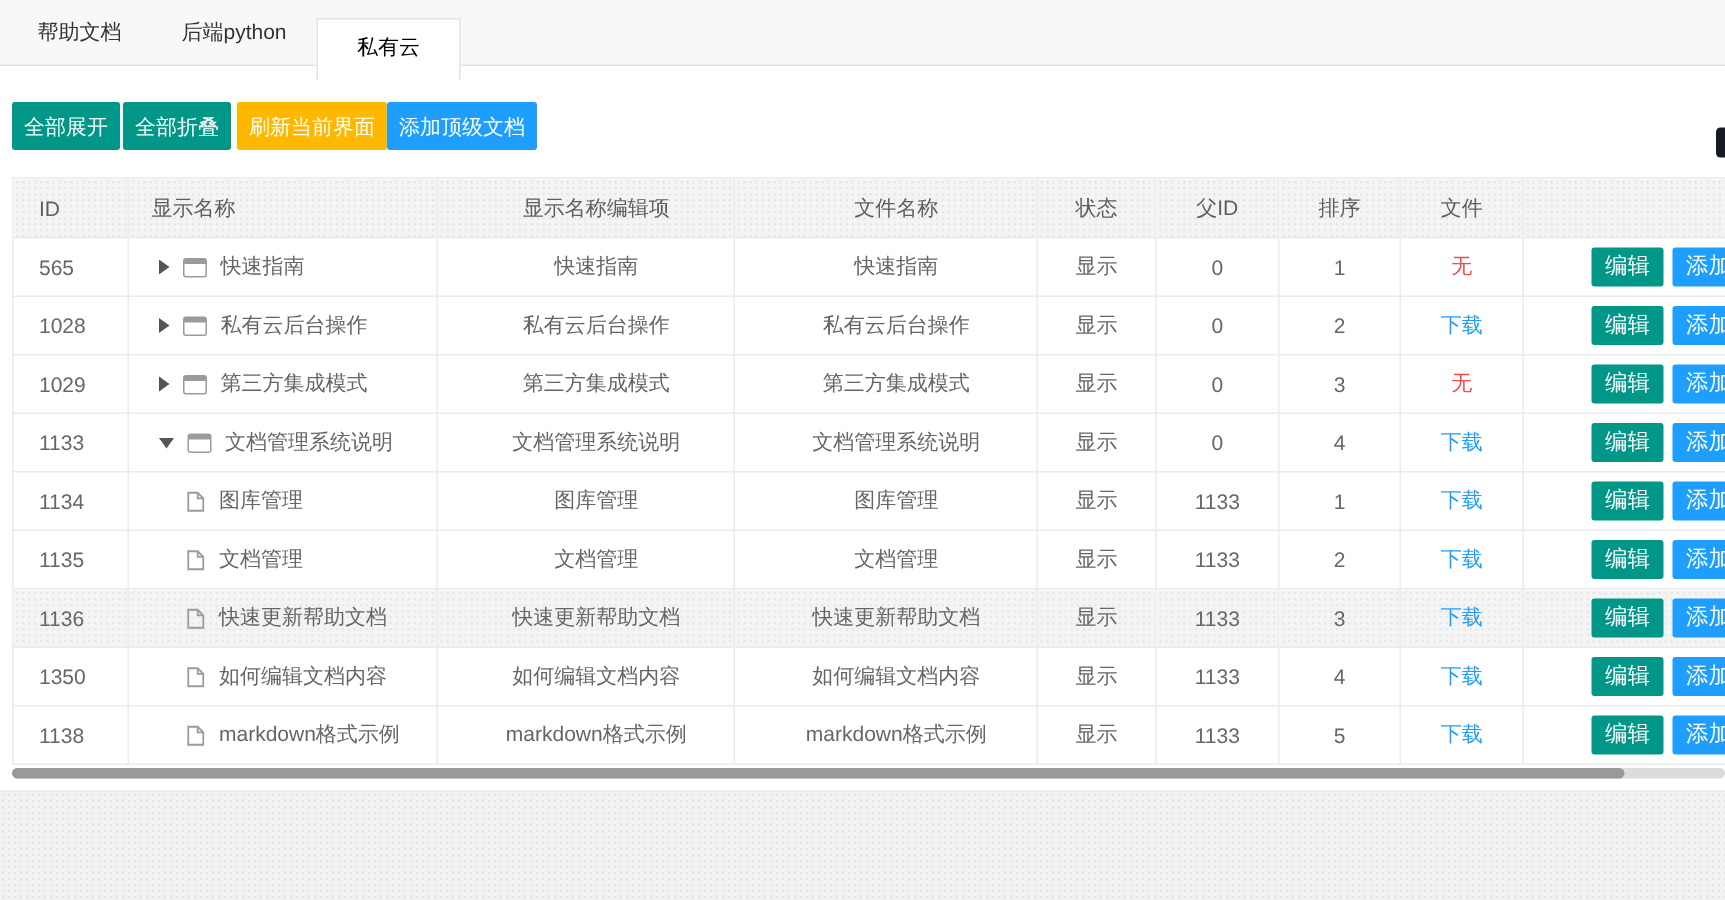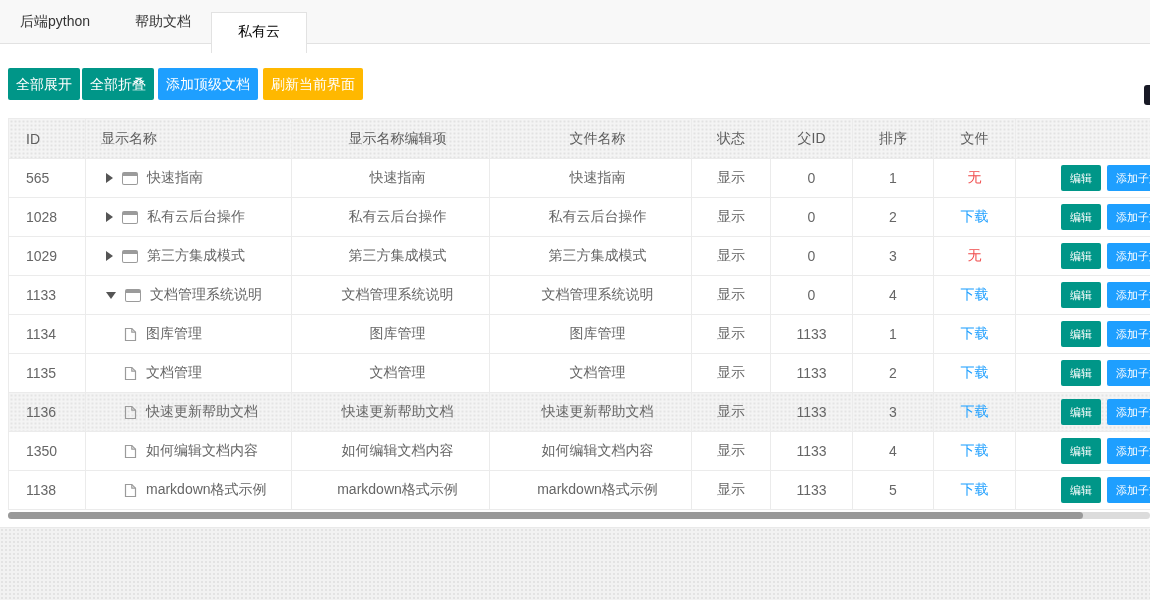--- a/index.html
+++ b/index.html
@@ -89,21 +89,21 @@
     border-radius:2px; margin-right:9px; flex:none;
   }
   .file-icon-wrap { display:inline-flex; margin-right:9px; flex:none; }
   .name-text { color:#666; }
   .file-none     { color:#f04b4b; }
   .file-download { color:#1E9FFF; cursor:pointer;text-align:right; }
   .actions-cell { padding-left:45px; }
   .mini-btn {
     display:inline-block; height:26px; line-height:26px;
     padding:0 9px; border:none; border-radius:2px;
-    color:#fff; font-size:11px; cursor:pointer; white-space:nowrap;
+    color:#fff; font-size:15px; cursor:pointer; white-space:nowrap;
     vertical-align:middle; font-family:inherit;
   }
   .mini-edit { background:#009688; }
   .mini-add  { background:#1E9FFF; margin-left:6px; }
   
   .hscroll {
     position:absolute; left:8px; top:512px;
     width:1142px; height:7px;
     background:#dcdcdc; border-radius:4px;
   }
@@ -115,30 +115,30 @@
     border-top:1px solid #e9e9e9;
     background-color:#f2f2f2;
     background-image:radial-gradient(#e3e3e3 0.9px, rgba(0,0,0,0) 0.9px);
     background-size:4px 4px;
   }
 </style>
 </head>
 <body>
 
 <div class="tabbar">
+  <div class="tab first">帮助文档</div>
   <div class="tab">后端python</div>
-  <div class="tab first">帮助文档</div>
   <div class="tab active">私有云</div>
 </div>
 
 <div class="toolbar">
   <button class="btn btn-green m1">全部展开</button>
   <button class="btn btn-green m2">全部折叠</button>
+  <button class="btn btn-orange">刷新当前界面</button>
   <button class="btn btn-blue m3">添加顶级文档</button>
-  <button class="btn btn-orange">刷新当前界面</button>
 </div>
 
 <div class="edge-fragment"></div>
 
 <div class="table-viewport">
   <table>
     <colgroup>
       <col style="width:77px">
         <col style="width:206px">
         <col style="width:198px">

